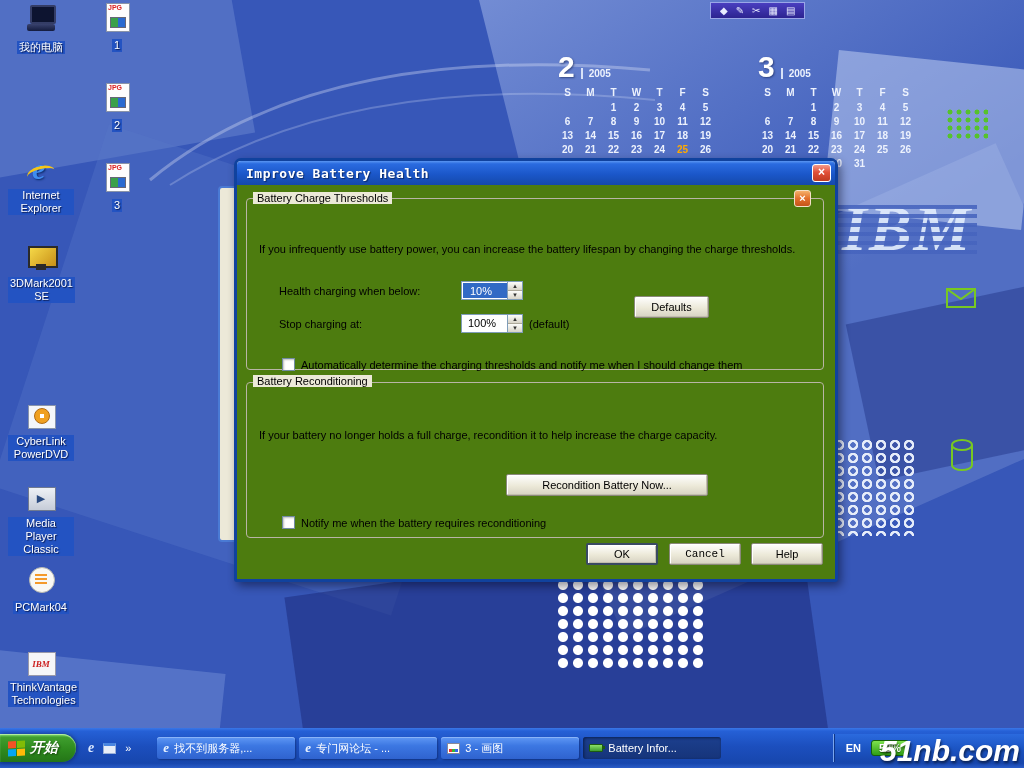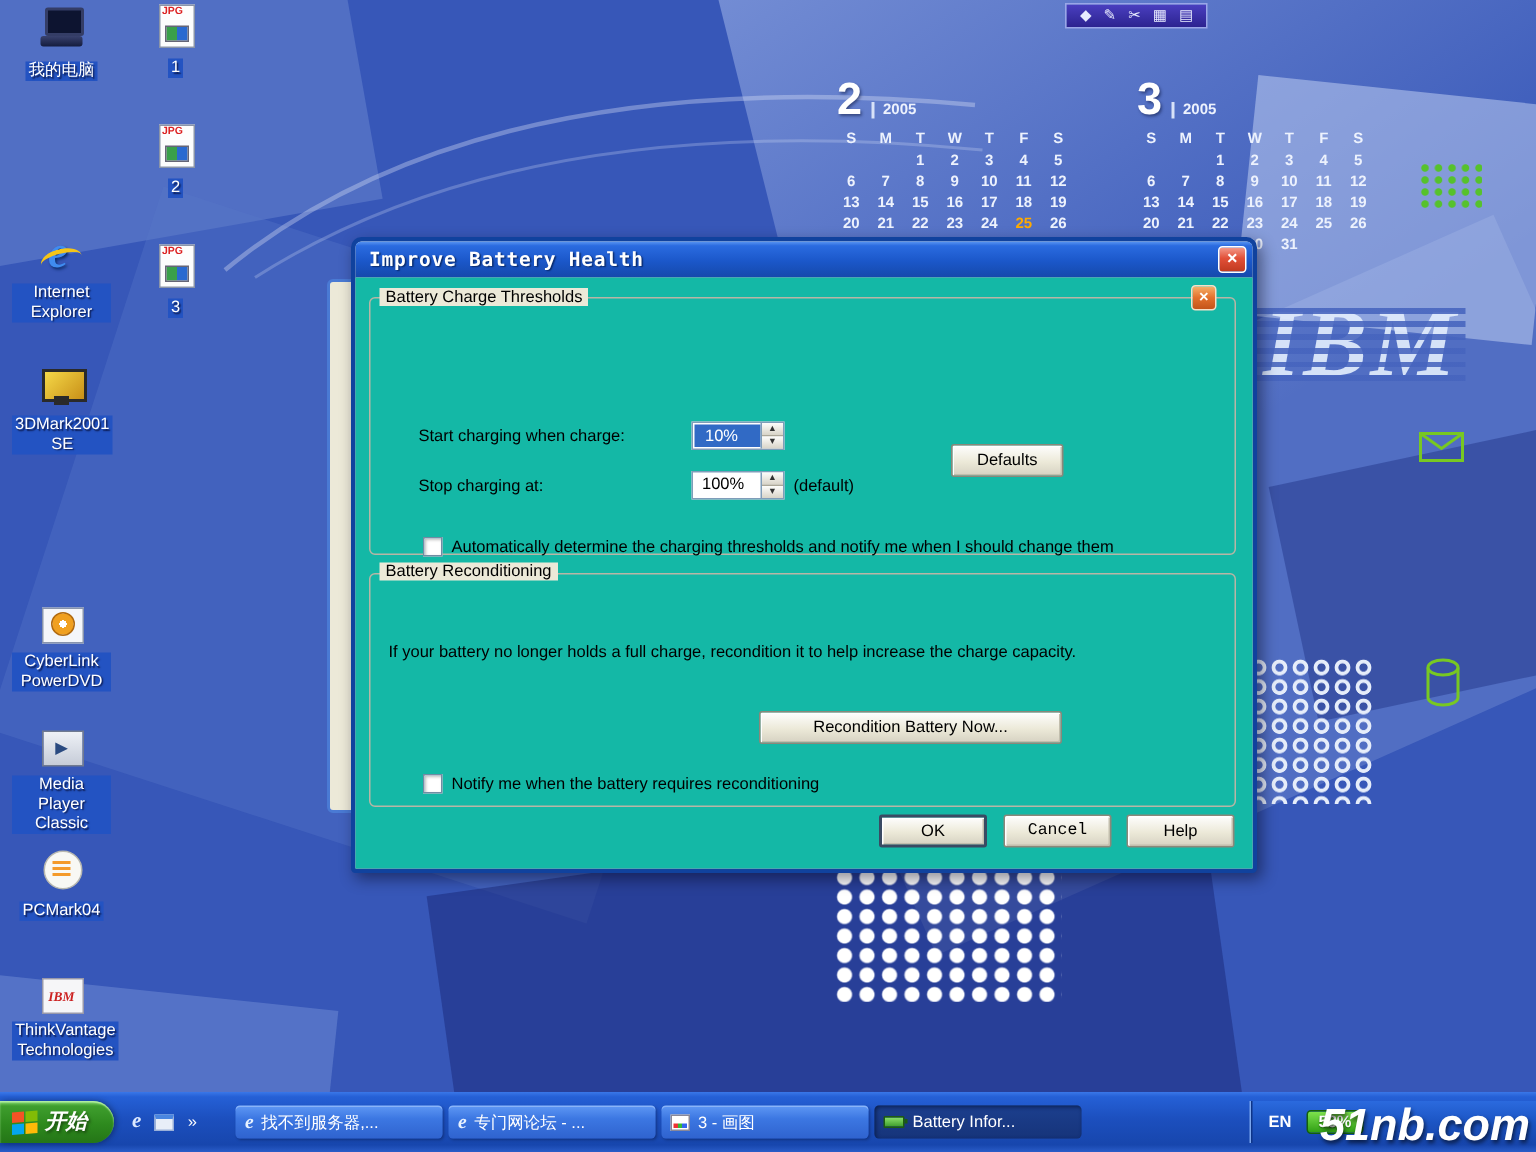--- a/index.html
+++ b/index.html
@@ -97,21 +97,21 @@
     background:linear-gradient(180deg,#f5b06a,#e2702c 50%,#c4541a); border:1px solid #f5e0c8; color:#fff; font:bold 11px/14px "Liberation Sans",sans-serif; text-align:center; }
 
   
   #dialog { position:absolute; left:210px; top:158px; width:604px; z-index:10; border:3px solid #10429e; border-radius:7px 7px 3px 3px;
     box-shadow:3px 4px 10px rgba(0,0,20,.45); background:#ece9d8;margin-left:24px; }
   .titlebar { height:24px; border-radius:4px 4px 0 0; display:flex; align-items:center; padding:0 4px 0 9px;
     background:linear-gradient(180deg,#5a96f2 0%,#2a6be0 12%,#1b57c9 55%,#1549ab 100%); }
   .title { flex:1; color:#fff; font:bold 13px "DejaVu Sans Mono",monospace; letter-spacing:.5px; text-shadow:1px 1px 1px #0a2a6a; }
   .closebtn { width:19px; height:18px; border-radius:3px; background:linear-gradient(180deg,#f39a8a,#e25038 45%,#c03a20);
     border:1px solid #fff; color:#fff; font:bold 12px/15px "Liberation Sans",sans-serif; text-align:center; }
-  .dbody { position:relative; height:394px; background:#14b8a6; }
+  .dbody { position:relative; height:394px; background:#4d7c0f; }
   .group { position:absolute; border:1px solid #b9b5a5; border-radius:4px; }
   #grp1 { left:9px; top:13px; width:578px; height:172px; }
   #grp2 { left:9px; top:197px; width:578px; height:156px; }
   .gtitle { position:absolute; font-size:11px; background:#ece9d8; padding:0 4px; z-index:2; white-space:nowrap; }
   #grp1-title { left:16px; top:7px; }
   #grp2-title { left:16px; top:190px; }
   .dlgtext { position:absolute; font-size:11px; color:#000; white-space:nowrap; }
   #d-desc1 { left:22px; top:58px; }
   #d-startlabel { left:42px; top:100px; }
   #d-stoplabel { left:42px; top:133px; }
@@ -375,21 +375,22 @@
 
   <div id="dialog">
     <div class="titlebar">
       <span class="title">Improve Battery Health</span>
       <span class="closebtn">×</span>
     </div>
     <div class="dbody">
 
       <div class="group" id="grp1"></div>
       <span class="gtitle" id="grp1-title">Battery Charge Thresholds</span>
-      <span class="dlgtext" id="d-startlabel">Start charging when charge:</span>
+      <span class="dlgtext" id="d-desc1">If you infrequently use battery power, you can increase the battery lifespan by changing the charge thresholds.</span>
+      <span class="dlgtext" id="d-startlabel">Health charging when below:</span>
       <div class="spin" id="d-spin1">
         <span class="spinval sel">10%</span>
         <span class="spinarrows">
           <span class="arr">▴</span>
           <span class="arr">▾</span>
         </span>
       </div>
       <span class="dlgtext" id="d-stoplabel">Stop charging at:</span>
       <div class="spin" id="d-spin2">
         <span class="spinval">100%</span>

